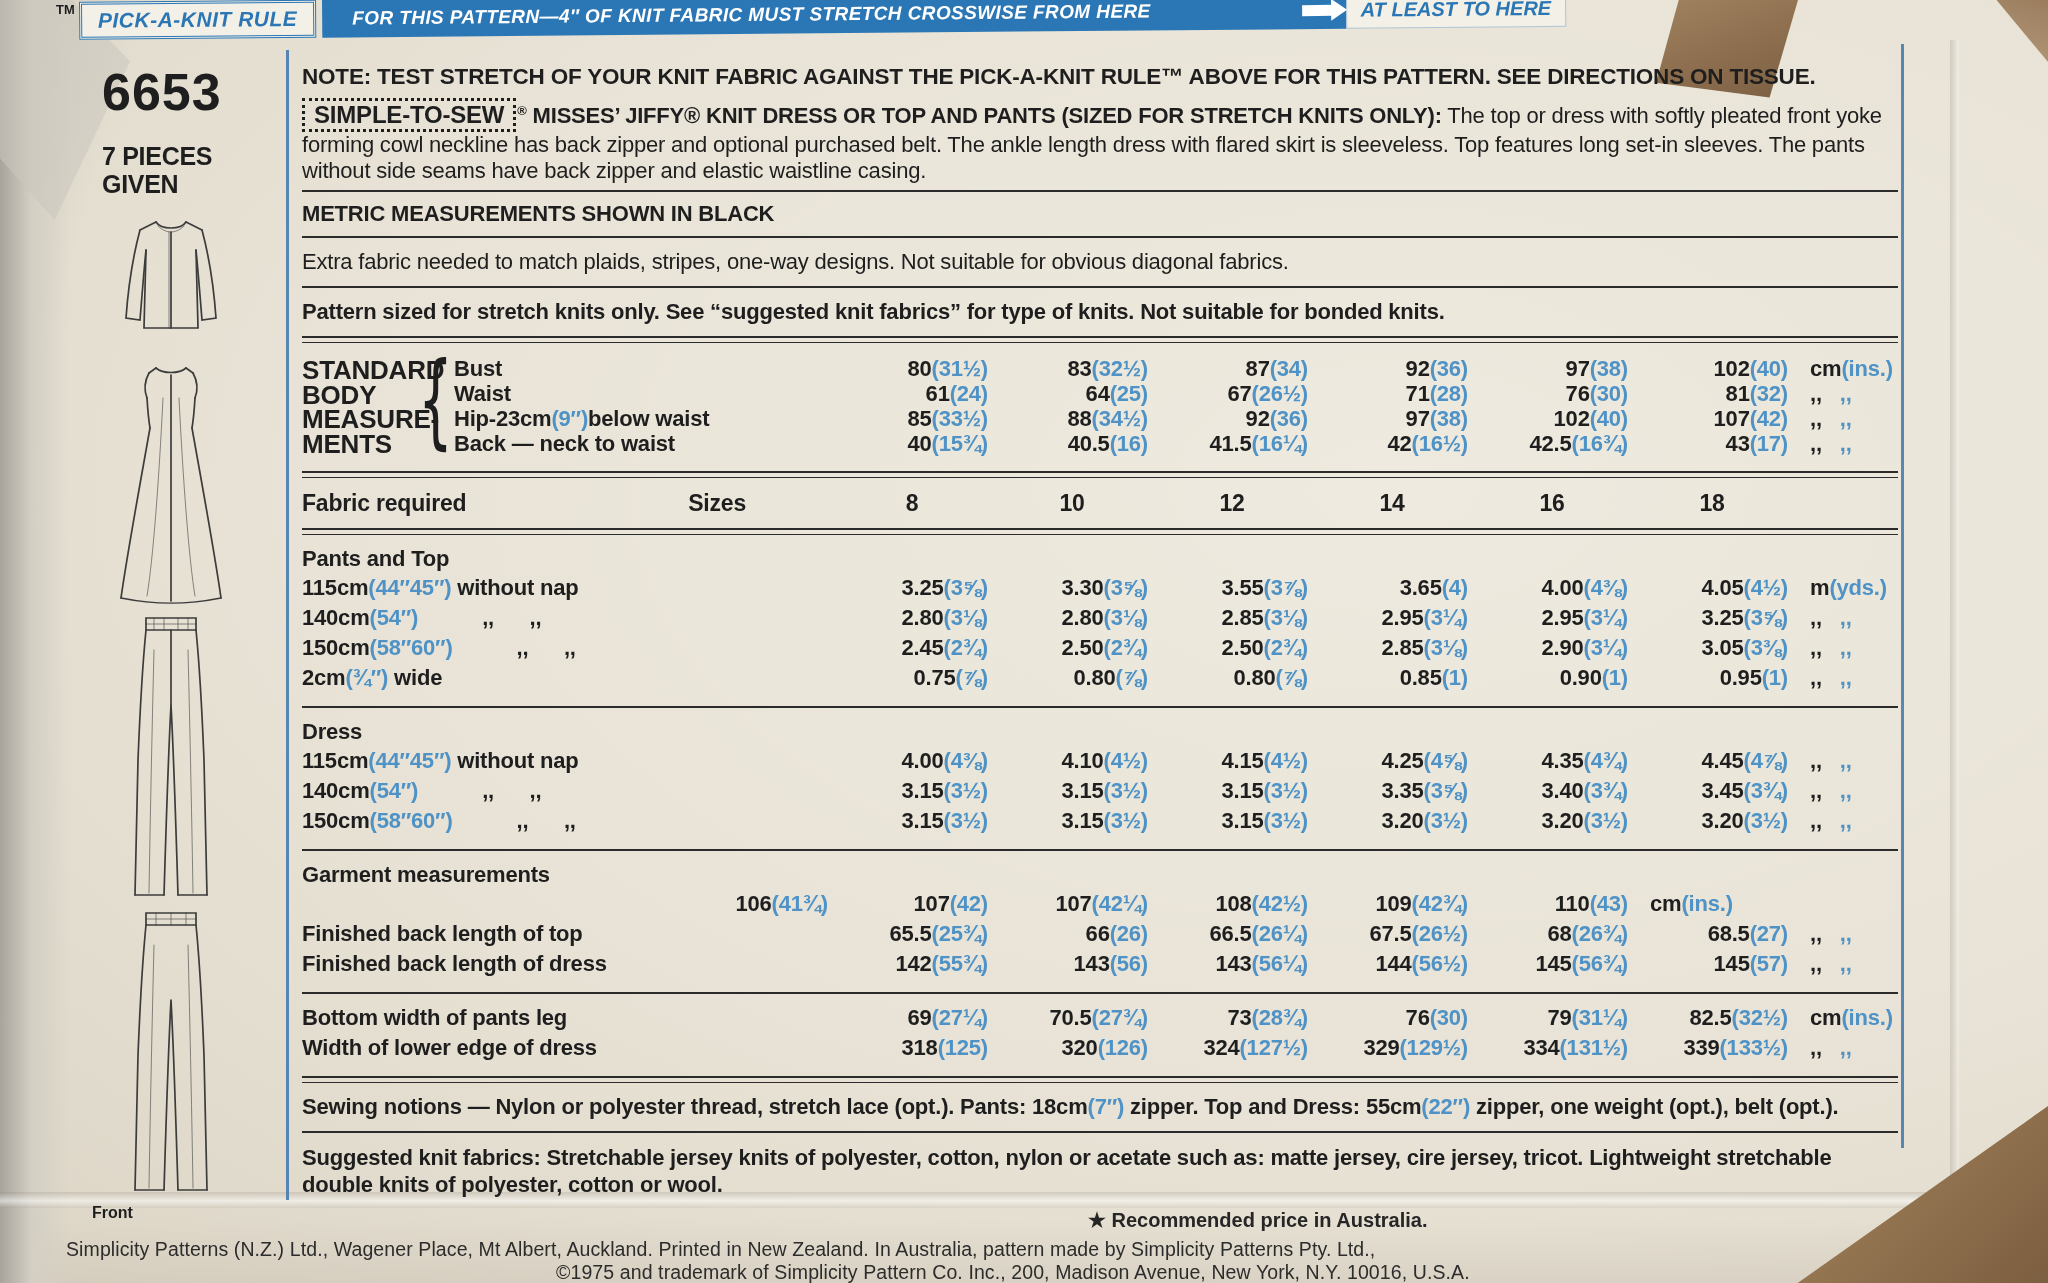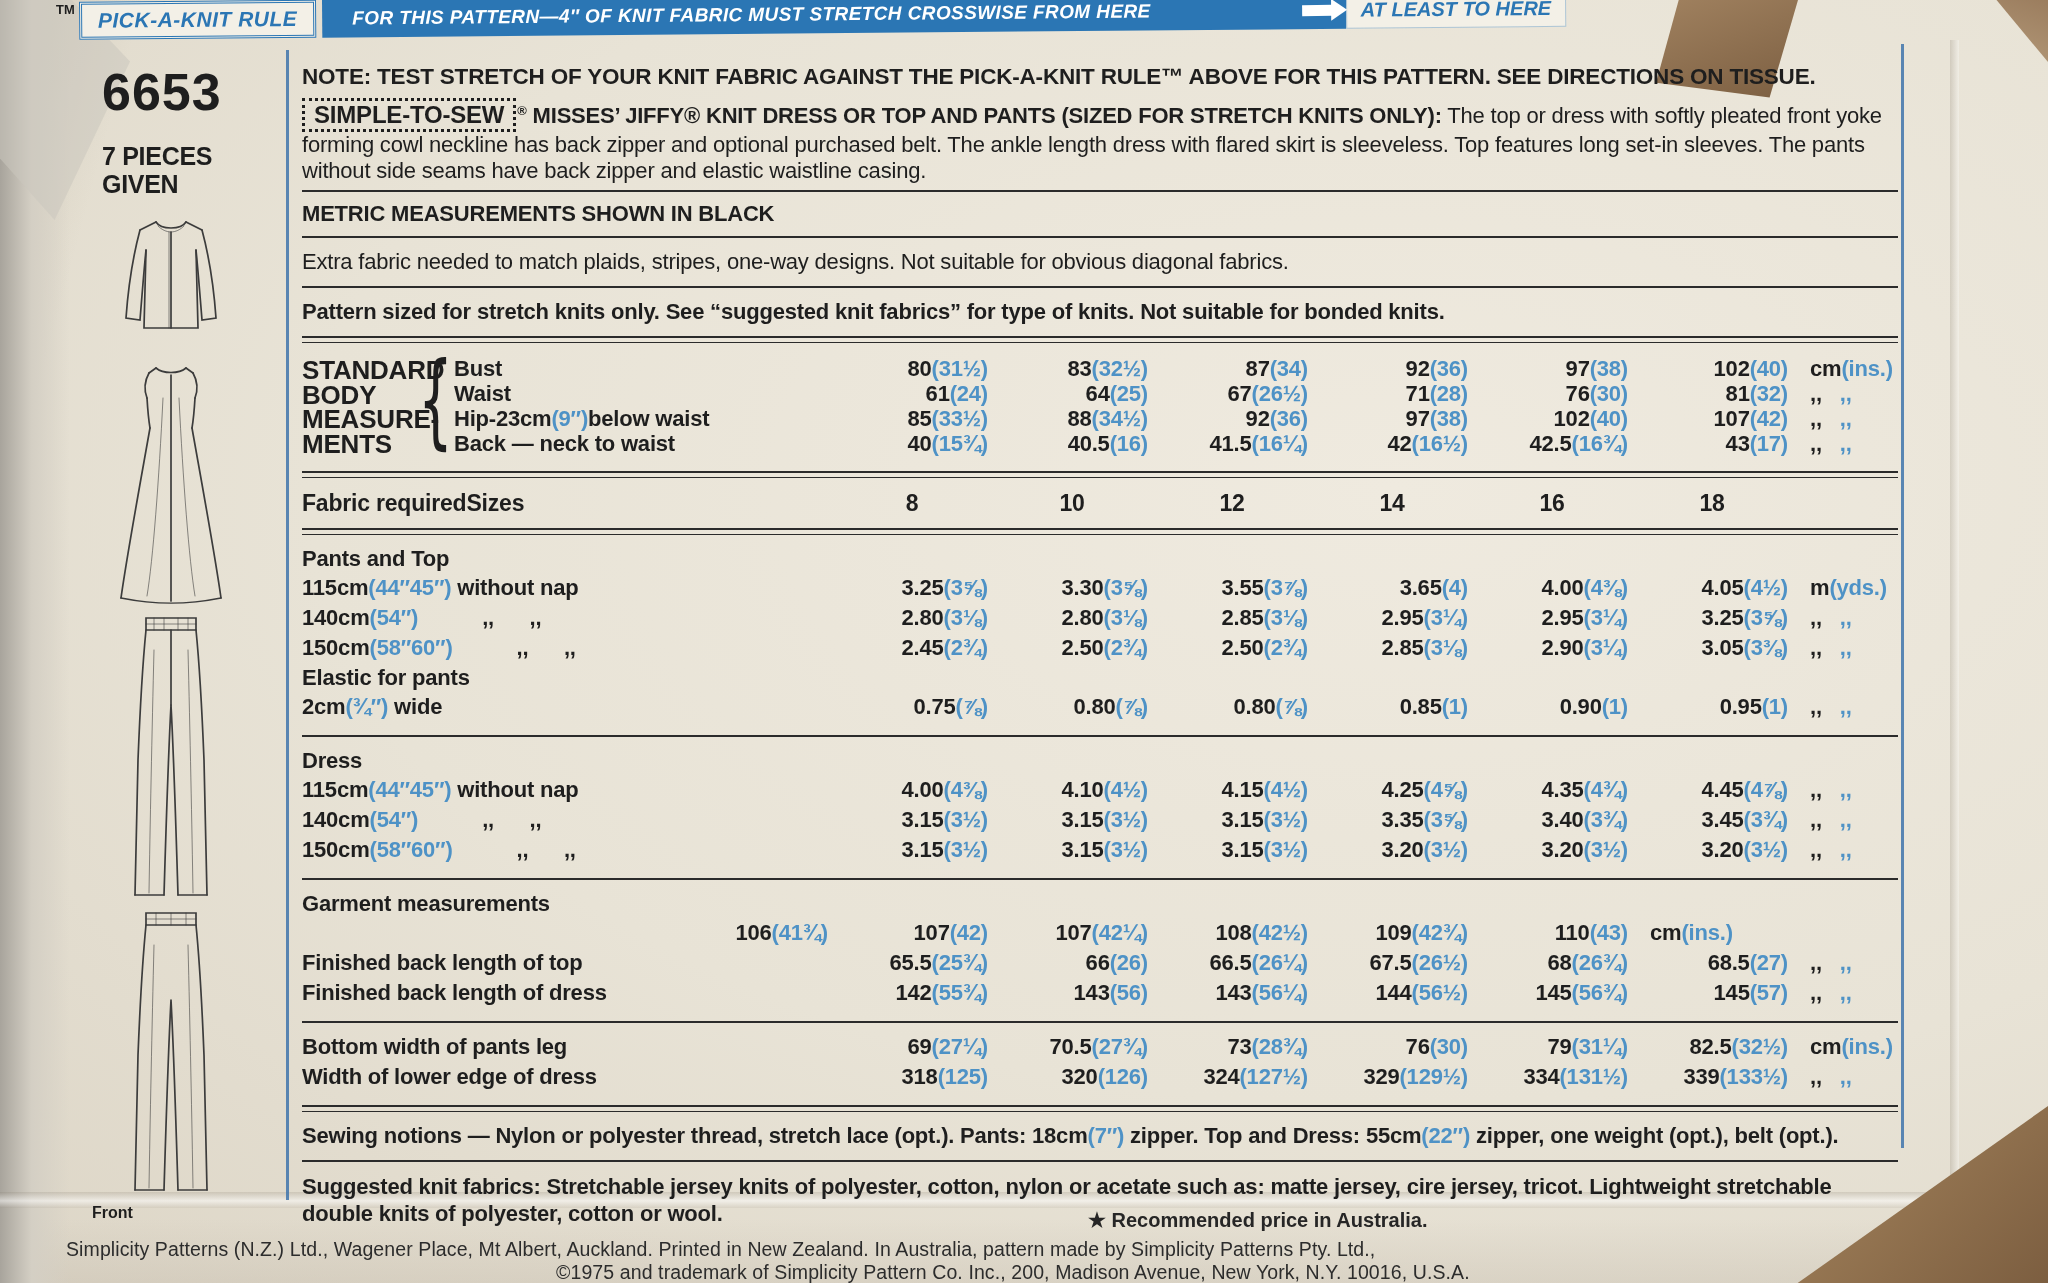--- a/index.html
+++ b/index.html
@@ -92,21 +92,21 @@
   .suffix{margin-left:64px;white-space:pre;}
 
   .body-block{position:relative;padding:7px 0 9px;}
   .group-label{position:absolute;left:0;top:9px;font-weight:700;font-size:26px;line-height:24.5px;white-space:pre-line;}
   .brace{position:absolute;left:116px;top:0px;font-size:100px;line-height:100px;
     transform:scaleX(.55) scaleY(1.04);transform-origin:left top;font-family:"DejaVu Sans",sans-serif;}
   .body-block .lbl{padding-left:152px;}
   .body-block .grid-row{line-height:25px;}
 
   .sizes-row{font-weight:700;padding:6px 0;font-size:23px;}
-  .sizes-head{display:flex;justify-content:flex-start;padding-right:86px;}
+  .sizes-head{display:flex;justify-content:space-between;padding-right:86px;}
   .sz{text-align:center;}
 
   .tbl-block{padding:3px 0 7px;}
   .block-title{font-weight:700;margin:2px 0 1px;}
   .tbl-block .grid-row{padding:2px 0;}
 
   .notions{font-weight:700;padding:5px 0;}
   .fabrics{font-weight:700;padding:5px 0;line-height:27px;}
 
   .footer-reco{position:absolute;left:1088px;top:1208px;font-size:20px;font-weight:700;color:#262626;}
@@ -302,21 +302,20 @@
             <div class="val"><span>2.45</span><span class="b">(2¾)</span></div>
             <div class="val"><span>2.50</span><span class="b">(2¾)</span></div>
             <div class="val"><span>2.50</span><span class="b">(2¾)</span></div>
             <div class="val"><span>2.85</span><span class="b">(3⅛)</span></div>
             <div class="val"><span>2.90</span><span class="b">(3¼)</span></div>
             <div class="val"><span>3.05</span><span class="b">(3⅜)</span></div>
             <div class="unit"><span>,,</span><span class="b dit">,,</span></div>
           </div>
         </div>
       <div>
-          <div class="block-title">Elastic for pants</div>
           <div class="grid-row">
             <div class="lbl"><span>2cm</span><span class="b">(¾″)</span><span> wide</span></div>
             <div class="val"><span>0.75</span><span class="b">(⅞)</span></div>
             <div class="val"><span>0.80</span><span class="b">(⅞)</span></div>
             <div class="val"><span>0.80</span><span class="b">(⅞)</span></div>
             <div class="val"><span>0.85</span><span class="b">(1)</span></div>
             <div class="val"><span>0.90</span><span class="b">(1)</span></div>
             <div class="val"><span>0.95</span><span class="b">(1)</span></div>
             <div class="unit"><span>,,</span><span class="b dit">,,</span></div>
           </div>

